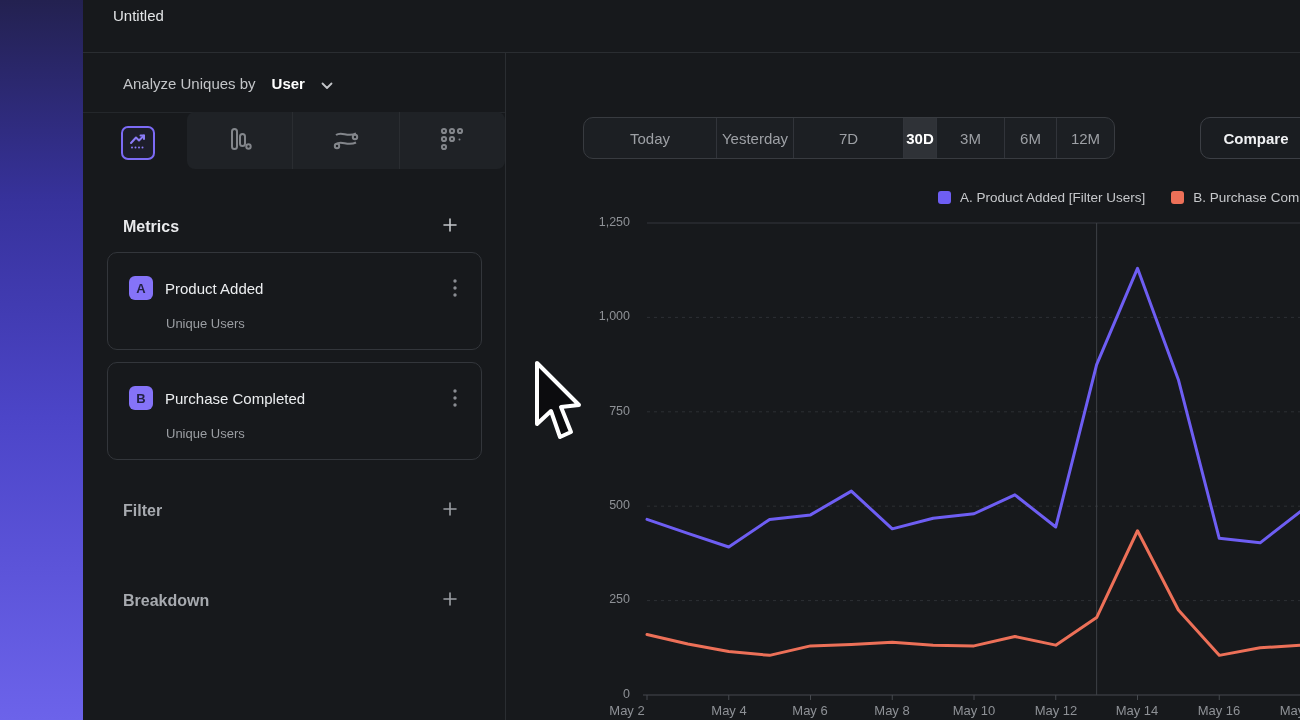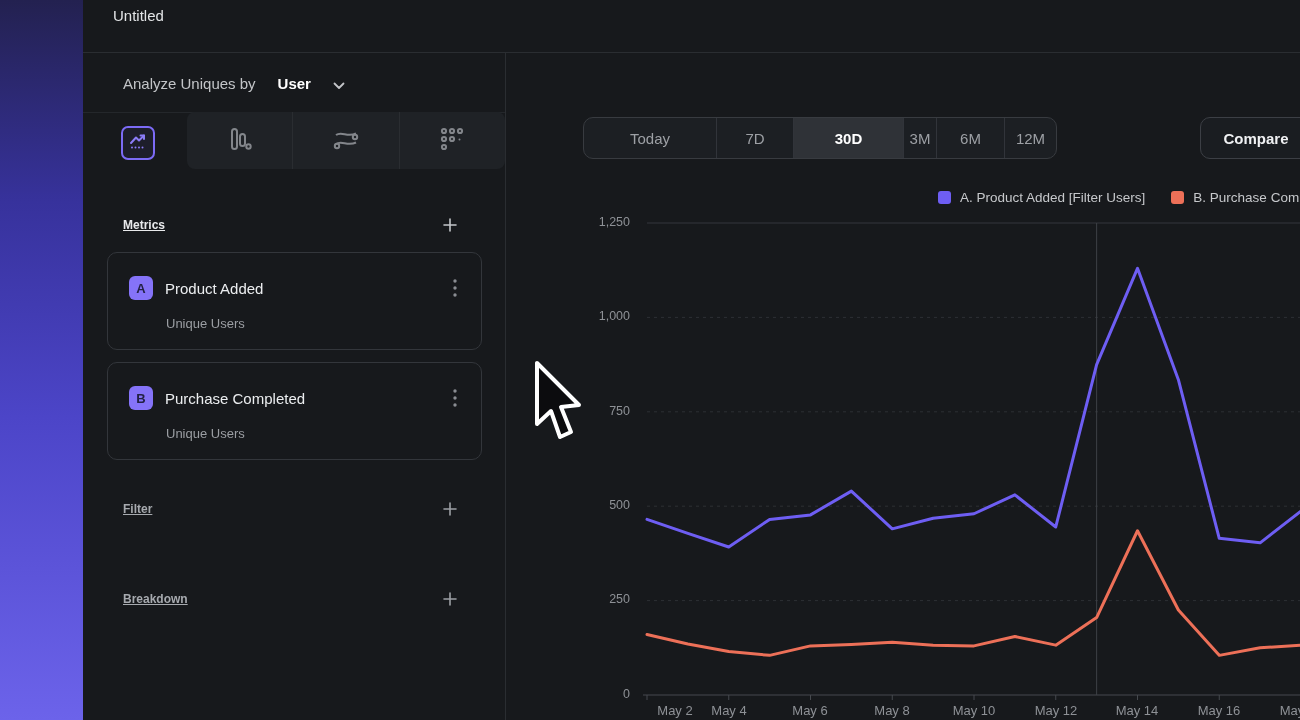--- a/index.html
+++ b/index.html
@@ -9,32 +9,32 @@
   .left-strip{position:absolute;left:0;top:0;width:83px;height:720px;
     background:linear-gradient(180deg,#232150 0%,#37329c 28%,#4c45c8 58%,#6c63ea 100%);}
 
   
   .window-title{position:absolute;left:113px;top:7px;font-size:15px;color:#e2e4e6;}
   .top-divider{position:absolute;left:83px;top:52px;width:1217px;height:1px;background:#2a2d31;}
   .sidebar-divider{position:absolute;left:505px;top:53px;width:1px;height:667px;background:#2a2d31;}
   .analyze-divider{position:absolute;left:83px;top:112px;width:422px;height:1px;background:#24272b;}
 
   
-  .analyze-row{position:absolute;left:123px;top:74px;display:flex;align-items:center;gap:22px;font-size:15px;}
+  .analyze-row{position:absolute;left:123px;top:74px;display:flex;align-items:center;gap:16px;font-size:15px;}
   .analyze-prefix{color:#c3c5c8;}
   .analyze-value{color:#ffffff;font-weight:bold;}
   .chev{margin-top:2px;}
 
   .tab-selected{position:absolute;left:121px;top:126px;width:30px;height:30px;border:2px solid #7c6bf6;border-radius:7px;
     display:flex;align-items:center;justify-content:center;background:rgba(110,94,243,0.07);cursor:pointer;}
   .tabs-strip{position:absolute;left:187px;top:112px;width:318px;height:57px;background:#1f2226;border-radius:8px;display:flex;}
   .tabs-strip .tab-cell{flex:1;display:flex;align-items:center;justify-content:center;cursor:pointer;}
   .tabs-strip .tab-cell + .tab-cell{border-left:1px solid #2a2d31;}
 
-  .section-heading{position:absolute;font-size:12px;text-decoration:underline;}
+  .section-heading{position:absolute;font-size:16px;}
   .heading-bright{color:#e9eaec;font-weight:bold;}
   .heading-dim{color:#a7aaaf;font-weight:bold;}
   .add-btn{position:absolute;left:440px;width:20px;height:20px;display:flex;align-items:center;justify-content:center;cursor:pointer;}
 
   .metric-card{position:absolute;left:107px;width:373px;height:96px;border:1px solid #33363b;border-radius:10px;background:#17191c;}
   .metric-badge{position:absolute;left:21px;top:23px;width:24px;height:24px;border-radius:6px;background:#8573f8;
     color:#232145;font-size:13px;font-weight:bold;display:flex;align-items:center;justify-content:center;}
   .metric-title{position:absolute;left:57px;top:27px;font-size:15px;color:#eceef0;}
   .metric-sub{position:absolute;left:58px;top:63px;font-size:13px;color:#9b9ea3;}
   .kebab{position:absolute;right:16px;top:24px;width:20px;height:22px;display:flex;align-items:center;justify-content:center;cursor:pointer;}
@@ -189,20 +189,23 @@
           <path d="M8 2 V14 M2 8 H14" stroke="#9da0a5" stroke-width="1.6" stroke-linecap="round"></path>
         </svg>
     </span>
   </div>
 
   <div class="segmented">
     <div class="seg-cell">
         <span>Today</span>
       </div>
     <div class="seg-cell">
+        <span>Yesterday</span>
+      </div>
+    <div class="seg-cell">
         <span>7D</span>
       </div>
     <div class="seg-cell selected">
         <span>30D</span>
       </div>
     <div class="seg-cell">
         <span>3M</span>
       </div>
     <div class="seg-cell">
         <span>6M</span>
@@ -224,21 +227,21 @@
     </div>
   </div>
 
   <div class="y-tick-label" style="left:586px;top:215px;">1,250</div>
   <div class="y-tick-label" style="left:586px;top:309px;">1,000</div>
   <div class="y-tick-label" style="left:586px;top:404px;">750</div>
   <div class="y-tick-label" style="left:586px;top:498px;">500</div>
   <div class="y-tick-label" style="left:586px;top:592px;">250</div>
   <div class="y-tick-label" style="left:586px;top:687px;">0</div>
 
-  <div class="x-tick-label" style="left:640px;">May 2</div>
+  <div class="x-tick-label" style="left:592px;">May 2</div>
   <div class="x-tick-label" style="left:694px;">May 4</div>
   <div class="x-tick-label" style="left:775px;">May 6</div>
   <div class="x-tick-label" style="left:857px;">May 8</div>
   <div class="x-tick-label" style="left:939px;">May 10</div>
   <div class="x-tick-label" style="left:1021px;">May 12</div>
   <div class="x-tick-label" style="left:1102px;">May 14</div>
   <div class="x-tick-label" style="left:1184px;">May 16</div>
   <div class="x-tick-label" style="left:1266px;">May 18</div>
 
   <svg id="chart-svg" width="795" height="720" viewBox="505 0 795 720">

